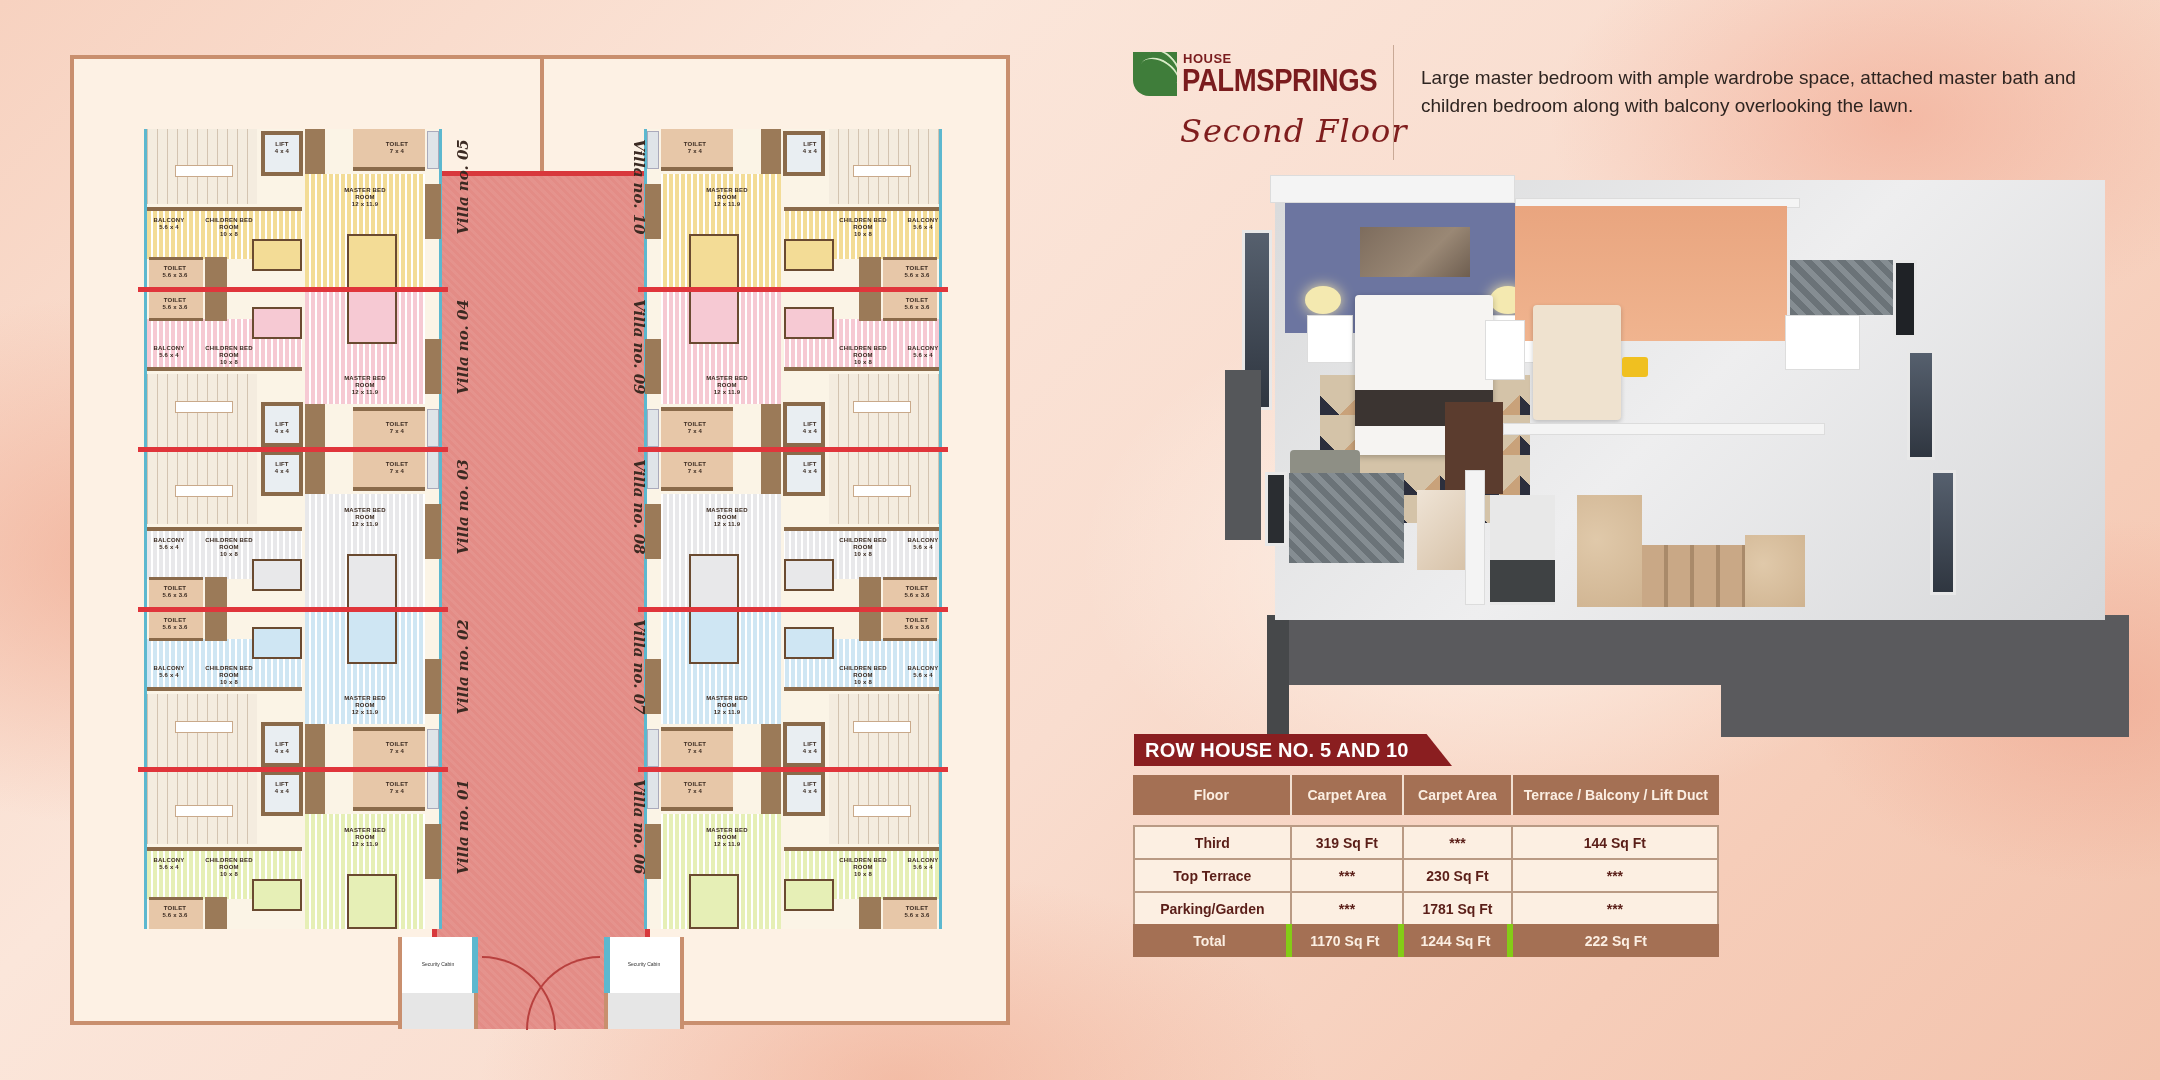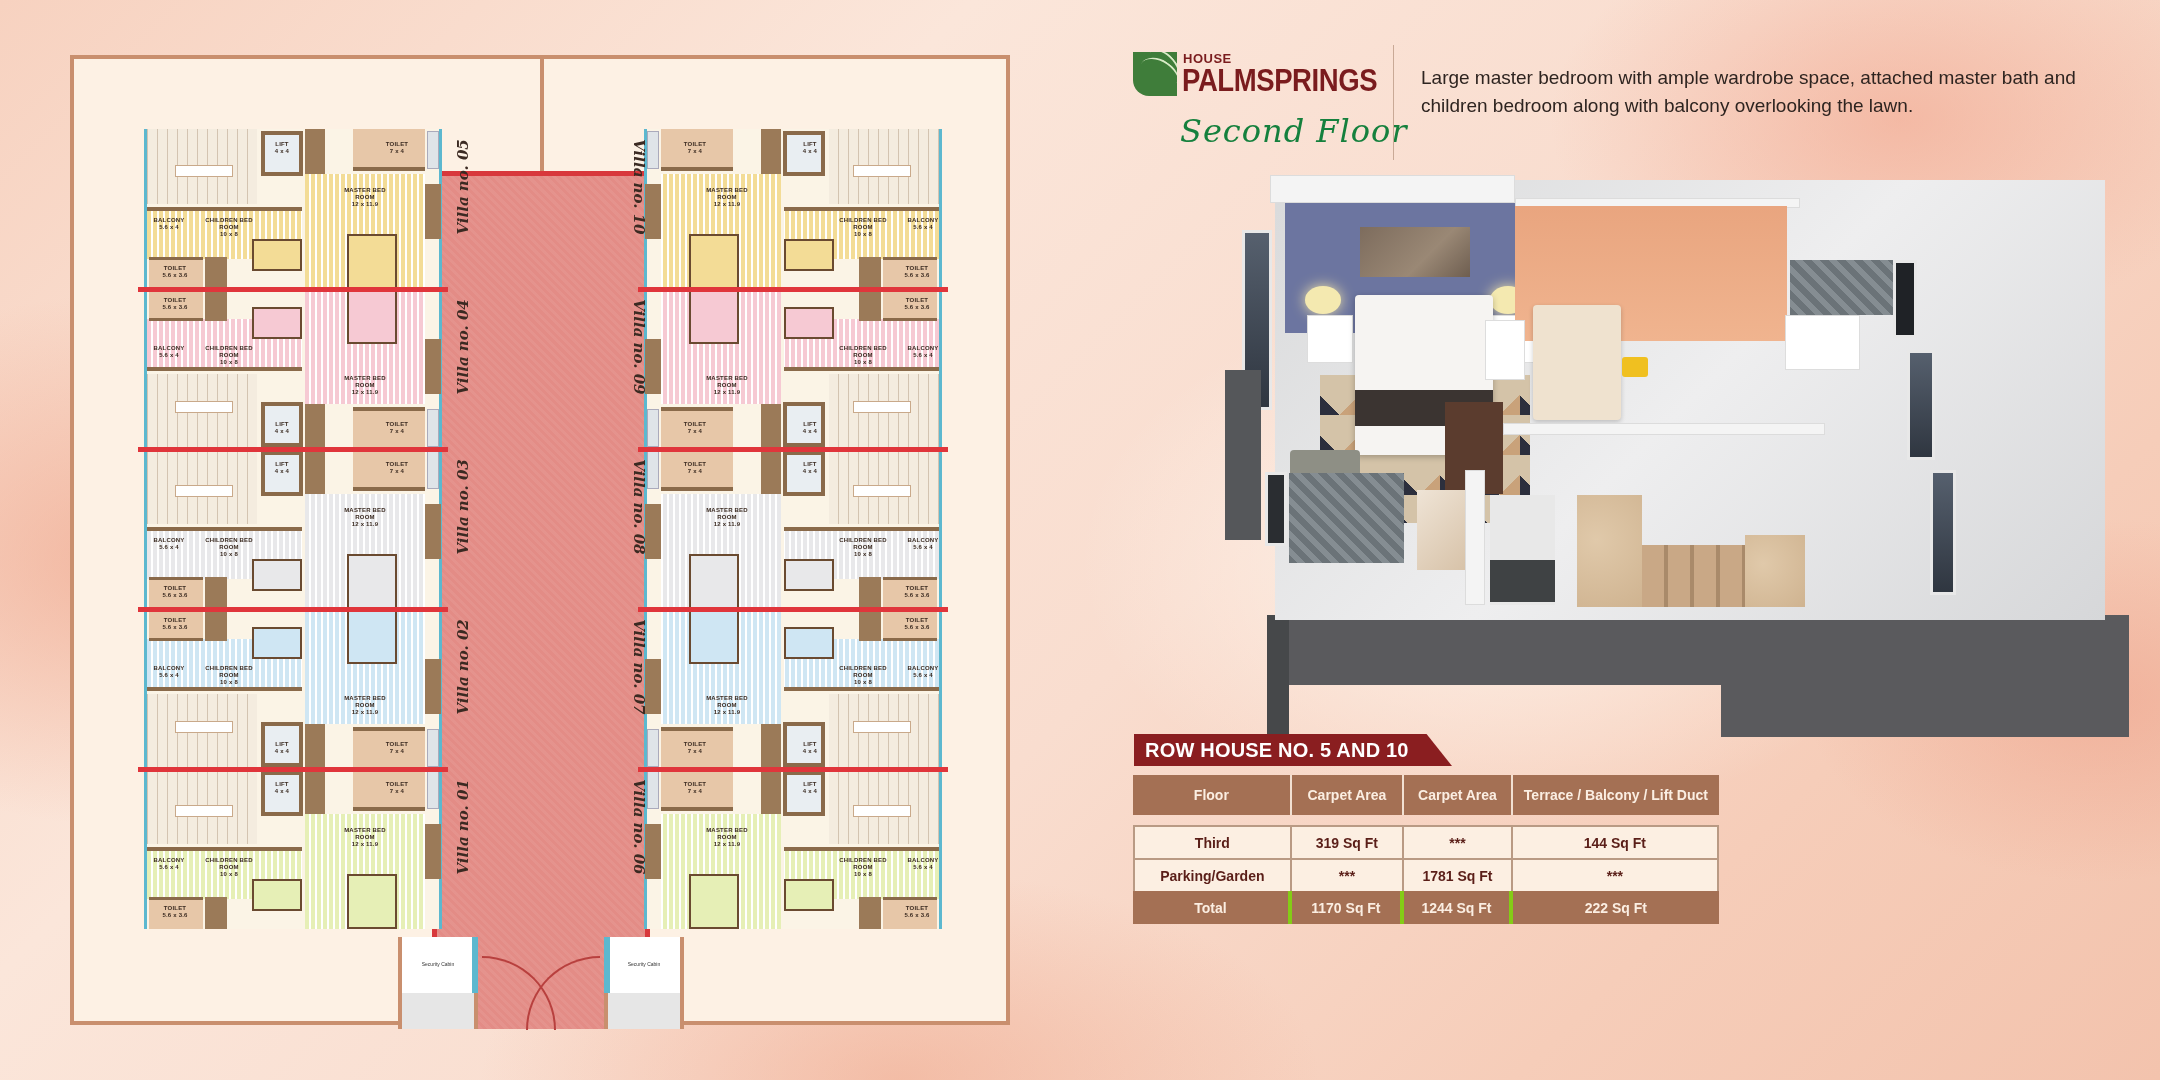--- a/index.html
+++ b/index.html
@@ -78,21 +78,21 @@
     position: absolute; left: 0; top: 0; width: 44px; height: 44px; background: #3f7d3a;
     border-radius: 0 0 0 16px; overflow: hidden;
   }
   .brand-leaf::before, .brand-leaf::after {
     content: ""; position: absolute; border-top: 2px solid #d8eac6; border-radius: 50%;
   }
   .brand-leaf::before { left: 4px; top: 8px; width: 44px; height: 30px; transform: rotate(35deg); }
   .brand-leaf::after { left: 10px; top: 2px; width: 40px; height: 26px; transform: rotate(50deg); }
   .brand-small { position: absolute; left: 50px; top: -1px; font-size: 13px; font-weight: bold; color: #7a1c1e; letter-spacing: 0.5px; }
   .brand-main { position: absolute; left: 49px; top: 10px; font-size: 32px; font-weight: bold; color: #7a1c1e; letter-spacing: -0.5px; transform: scaleX(0.86); transform-origin: left; }
-  .floor-title { position: absolute; left: 1180px; top: 112px; font-family: "DejaVu Serif", serif; font-style: italic; font-size: 32px; color: #15803d; letter-spacing: 1px; }
+  .floor-title { position: absolute; left: 1180px; top: 112px; font-family: "DejaVu Serif", serif; font-style: italic; font-size: 32px; color: #7f1d1d; letter-spacing: 1px; }
   .header-divider { position: absolute; left: 1393px; top: 45px; width: 1px; height: 115px; background: #c9a996; }
   .description { position: absolute; left: 1421px; top: 64px; width: 700px; font-size: 19px; line-height: 28px; color: #2e2420; }
 
   
   .render { position: absolute; left: 1185px; top: 170px; width: 940px; height: 570px; }
   .r-outer-wall { position: absolute; background: #5a5a5d; }
   .r-floor { position: absolute; background: linear-gradient(135deg, #d9dadb, #eeeeef 50%, #d6d7d9); }
   .r-wall-top { position: absolute; background: #f4f4f4; border: 1px solid #dcdcdc; }
   .r-wall-blue { position: absolute; background: #6c75a0; }
   .r-wall-peach { position: absolute; background: linear-gradient(180deg, #e9a57f, #f0b48f); }
@@ -132,21 +132,21 @@
   }
   .area-table th:last-child, .area-table td:last-child { border-right: none; }
   .area-table .gap td { height: 10px; background: transparent; border: none; }
   .area-table tbody.body-rows td {
     background: #fcefe2; color: #5a1e18; height: 33px; border-right: 2px solid #b99a84; border-top: 2px solid #b99a84;
   }
   .area-table tbody.body-rows tr:first-child td { border-top: 2px solid #b99a84; }
   .area-table tbody.body-rows td:first-child { border-left: 2px solid #b99a84; }
   .area-table tbody.body-rows td:last-child { border-right: 2px solid #b99a84; }
   .area-table tfoot td {
-    background: #a47054; color: #fbeee2; height: 33px; border-right: 4px solid #84cc16;
+    background: #a47054; color: #fbeee2; height: 33px; border-right: 6px solid #84cc16;
   }
   .area-table tfoot td:last-child { border-right: none; }
   .col-floor { width: 163px; } .col-ca1 { width: 118px; } .col-ca2 { width: 114px; } .col-tb { width: 219px; margin-left: 48px; }
 </style>
 </head>
 <body>
 
 <div class="plan-frame">
   <div class="plan-divider"></div>
   <div class="central-road">
@@ -674,20 +674,26 @@
       </tr>
     </tbody>
   <tbody class="body-rows">
     <tr>
       <td>Third</td>
       <td>319 Sq Ft</td>
       <td>***</td>
       <td>144 Sq Ft</td>
     </tr>
     <tr>
+      <td>Top Terrace</td>
+      <td>***</td>
+      <td>230 Sq Ft</td>
+      <td>***</td>
+    </tr>
+    <tr>
       <td>Parking/Garden</td>
       <td>***</td>
       <td>1781 Sq Ft</td>
       <td>***</td>
     </tr>
   </tbody>
   <tfoot>
     <tr>
       <td>Total</td>
       <td>1170 Sq Ft</td>

